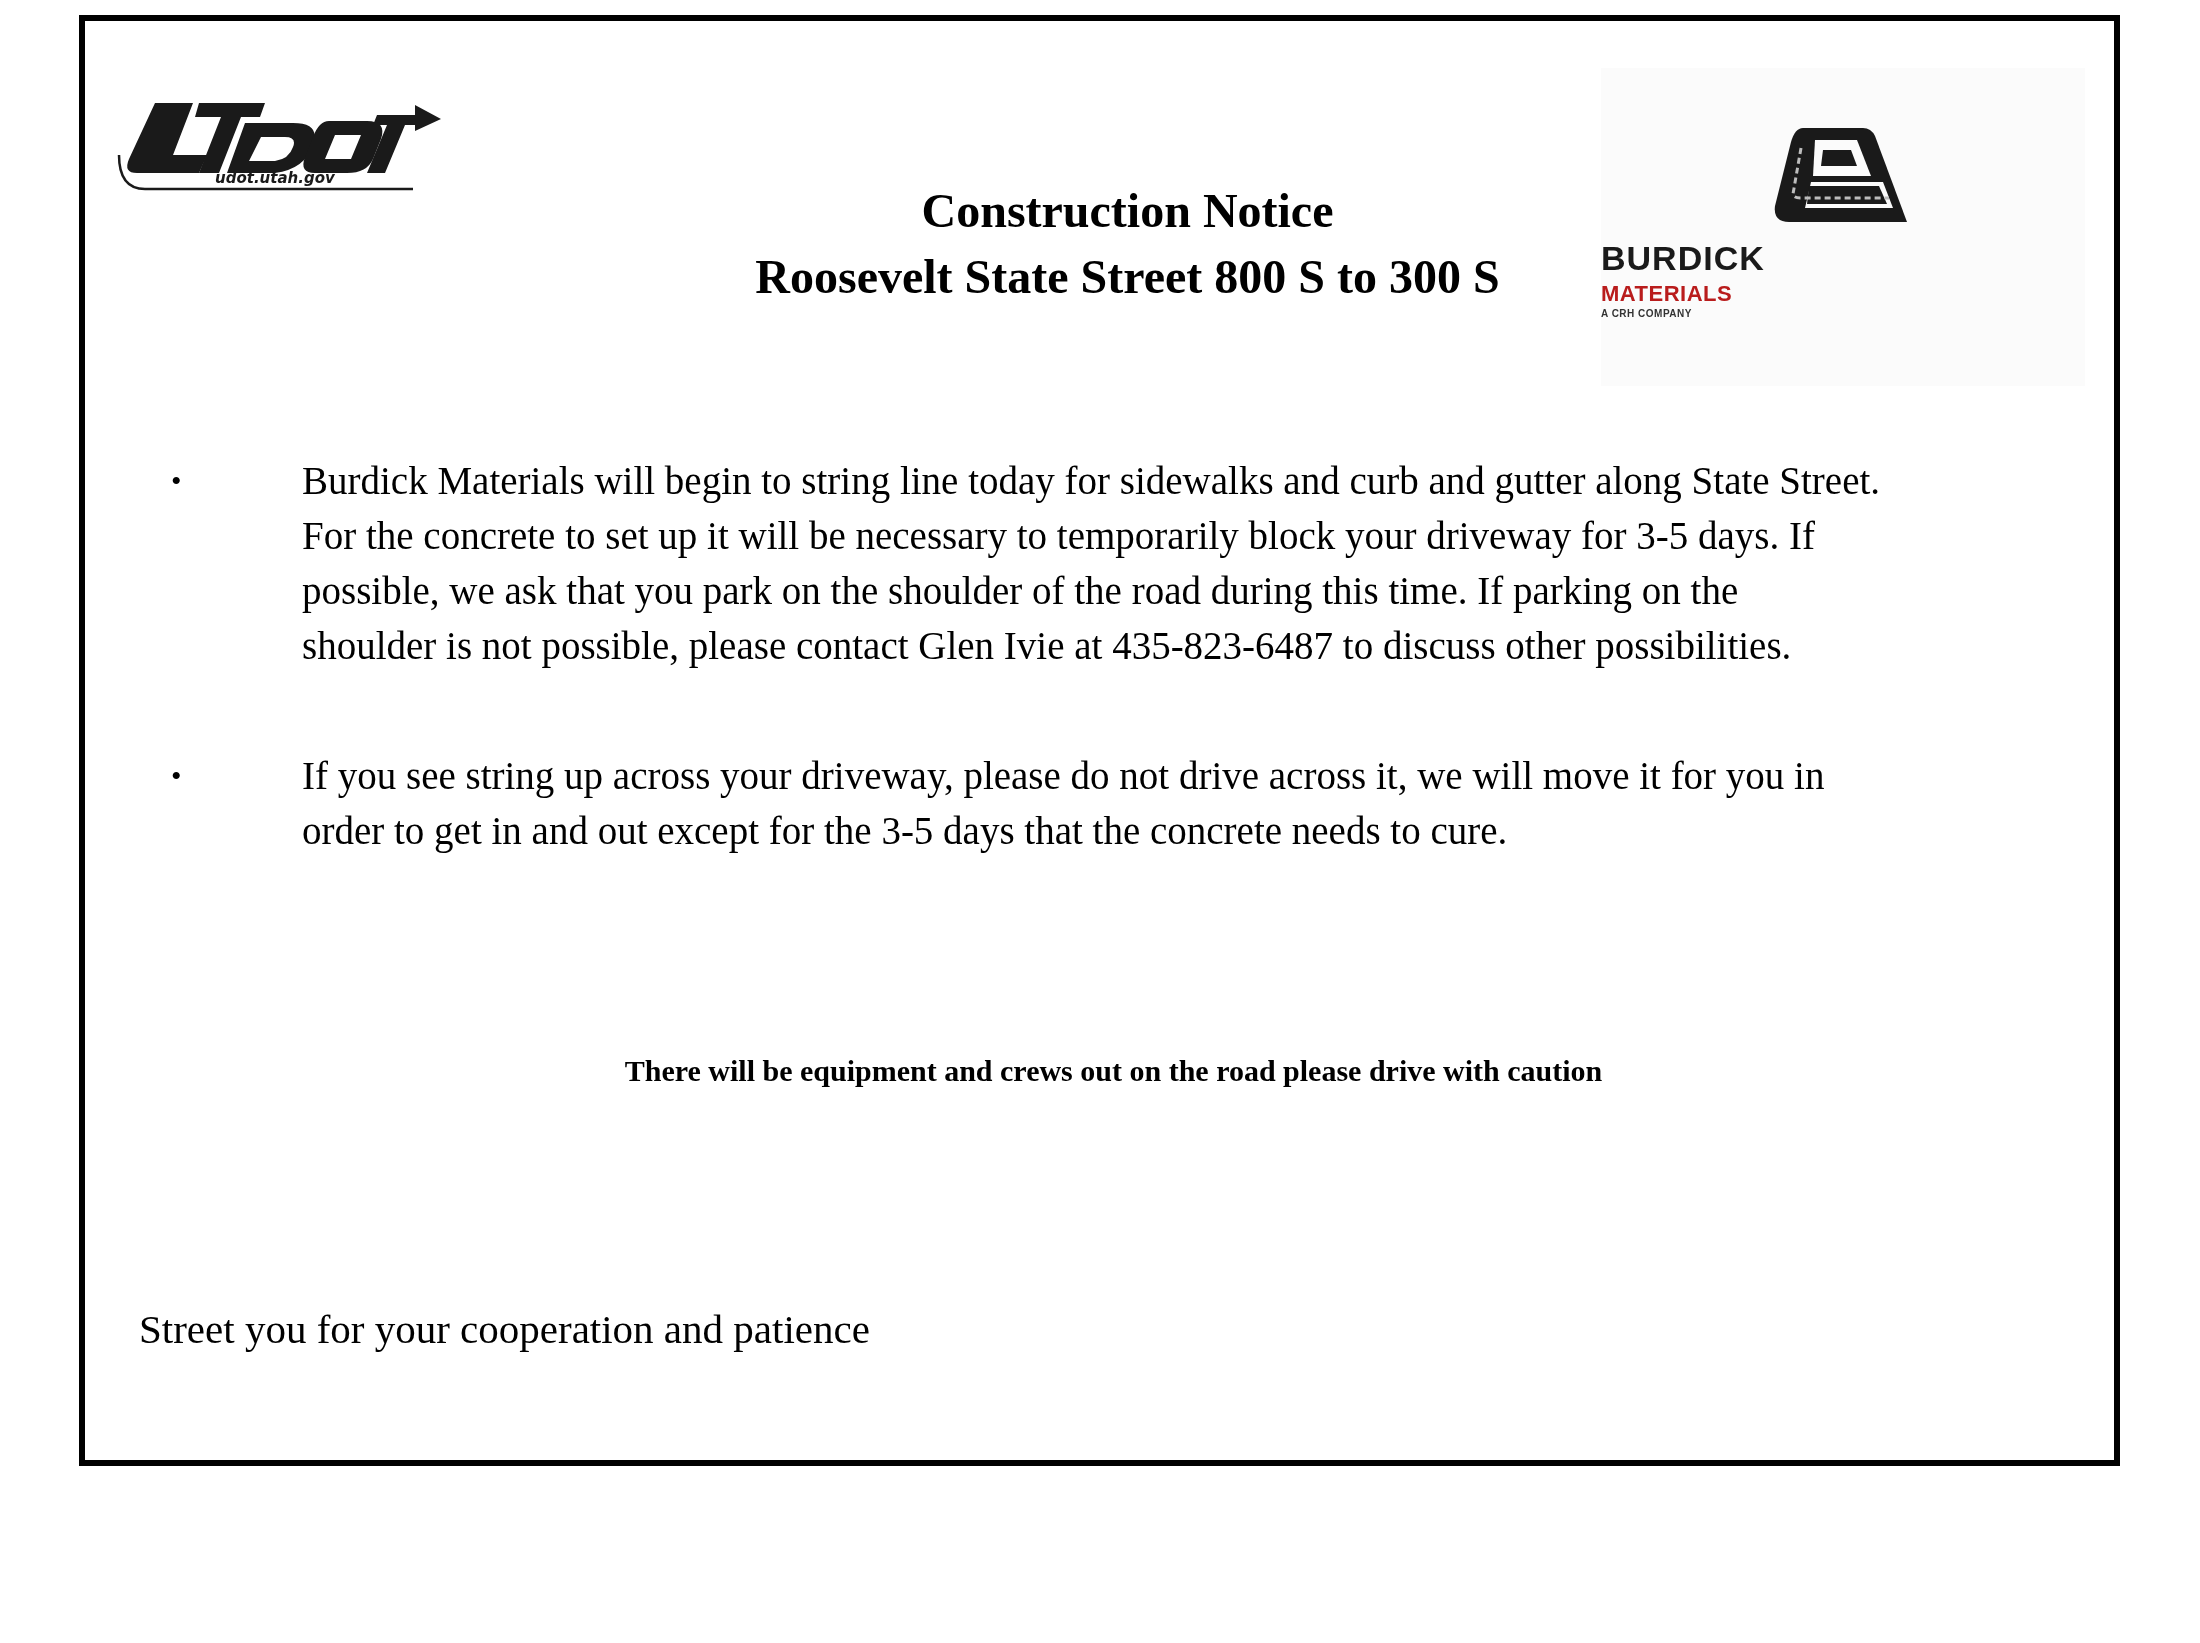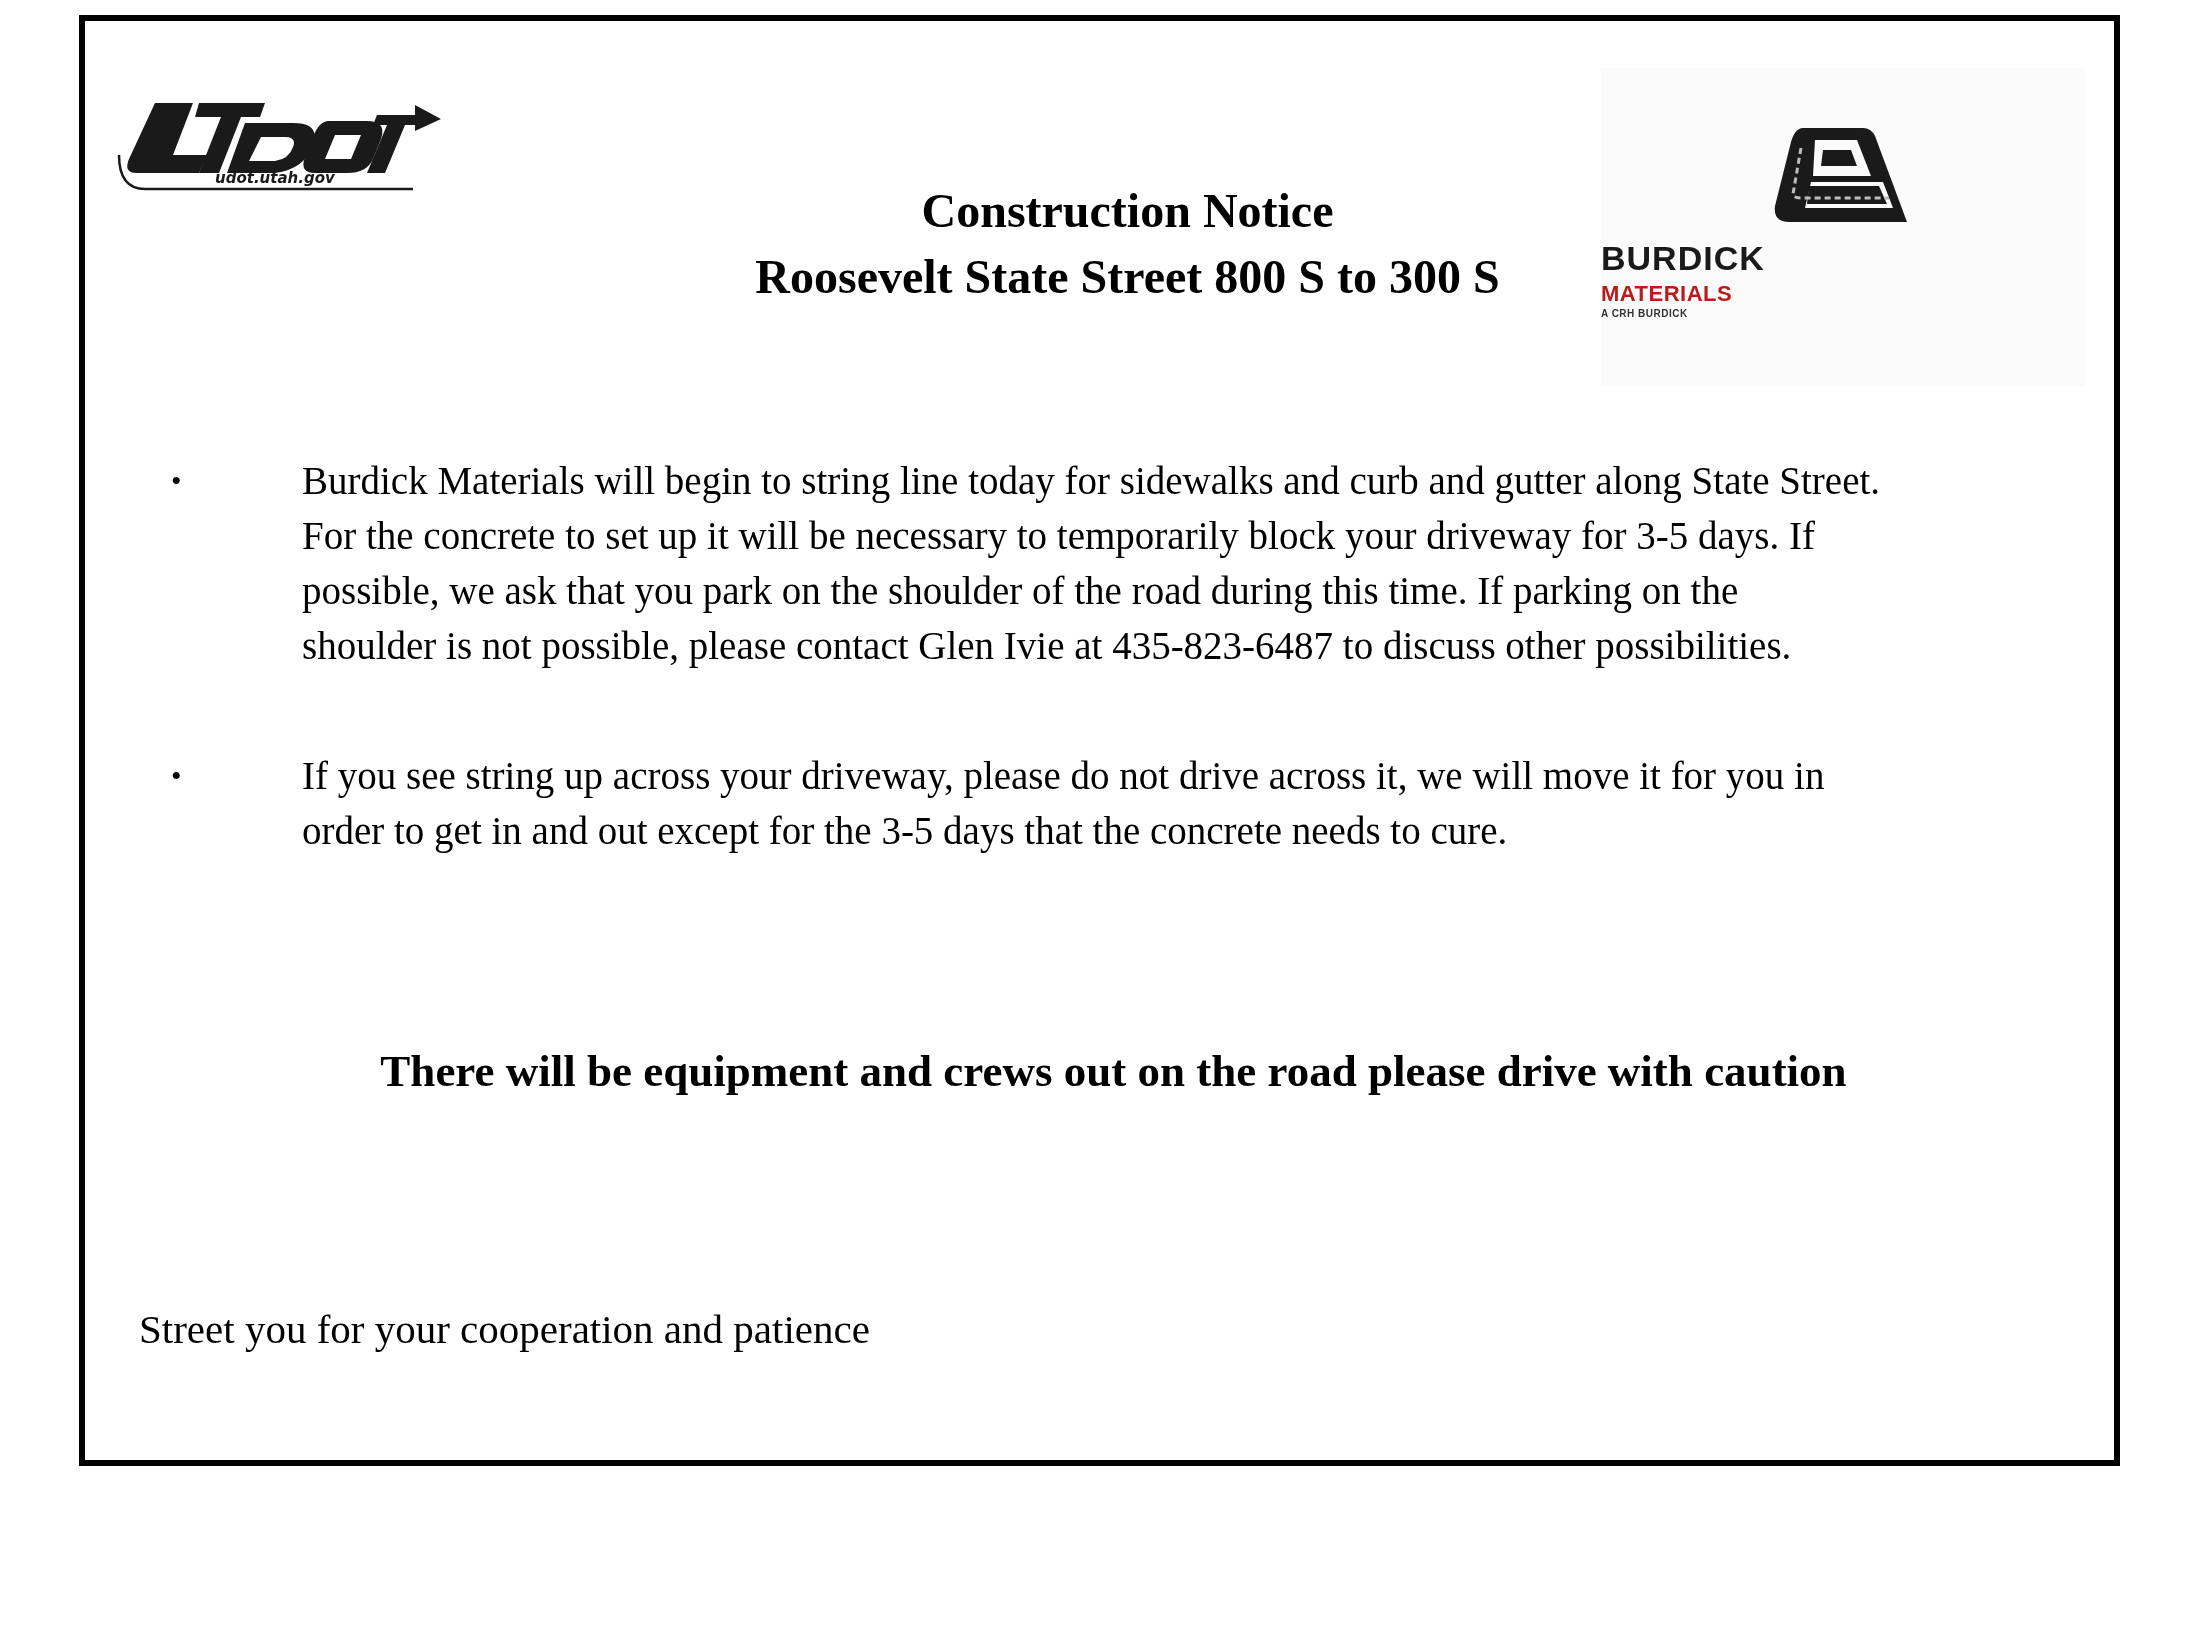--- a/index.html
+++ b/index.html
@@ -114,21 +114,21 @@
     }
     .bullet-text { display: block; white-space: pre-line; }
 
     .caution {
       position: absolute;
       left: 0;
       top: 1022px;
       width: 2029px;
       text-align: center;
       font-weight: bold;
-      font-size: 45px;
+      font-size: 30px;
       line-height: 56px;
       padding-left: 28px;
       box-sizing: border-box;
     }
     .thanks {
       position: absolute;
       left: 54px;
       top: 1280px;
       font-size: 41px;
       line-height: 56px;
@@ -165,21 +165,21 @@
     <svg class="burdick-mark" viewBox="0 0 136 98" xmlns="http://www.w3.org/2000/svg">
       <path d="M32 2 L92 2 Q100 2 104 10 L136 96 L18 96 Q2 96 4 80 L20 16 Q24 2 32 2 Z" fill="#1a1a1a"></path>
       <path d="M44 14 L86 14 L100 50 L42 50 Z" fill="#fbfbfb"></path>
       <path d="M52 24 L80 24 L86 40 L50 40 Z" fill="#1a1a1a"></path>
       <path d="M40 56 L112 56 L122 82 L34 82 Z" fill="#fbfbfb"></path>
       <path d="M38 60 L108 60 L116 78 L36 78 Z" fill="#1a1a1a"></path>
       <path d="M30 22 L22 68 Q22 72 30 72 L118 72" fill="none" stroke="#bdbdbd" stroke-width="3" stroke-dasharray="6 4"></path>
     </svg>
     <div class="burdick-name main">BURDICK</div>
     <div class="burdick-name sub">MATERIALS</div>
-    <div class="burdick-name tag">A CRH BURDICK</div>
+    <div class="burdick-name tag">A CRH COMPANY</div>
   </div>
 
   <ul class="bullets">
     <li class="bullet-item">
       <span class="bullet-dot">•</span>
       <span class="bullet-text">Burdick Materials will begin to string line today for sidewalks and curb and gutter along State Street.
 For the concrete to set up it will be necessary to temporarily block your driveway for 3-5 days.  If
 possible, we ask that you park on the shoulder of the road during this time.  If parking on the
 shoulder is not possible, please contact Glen Ivie at 435-823-6487 to discuss other possibilities.</span>
     </li>

